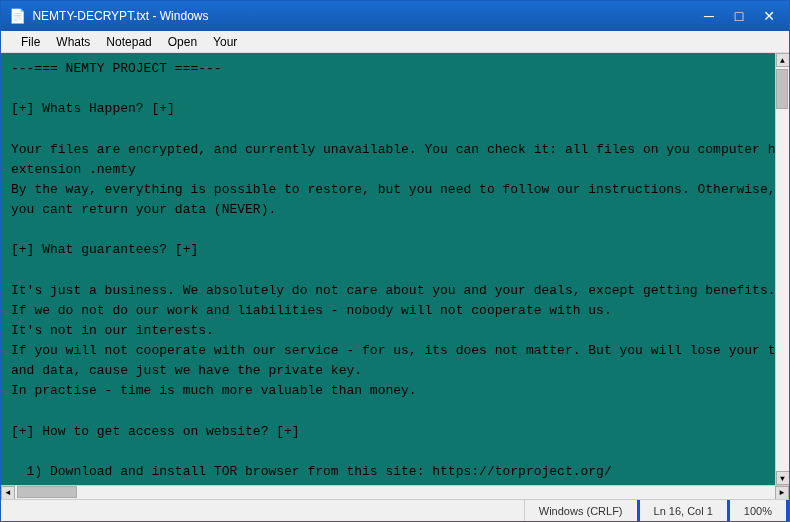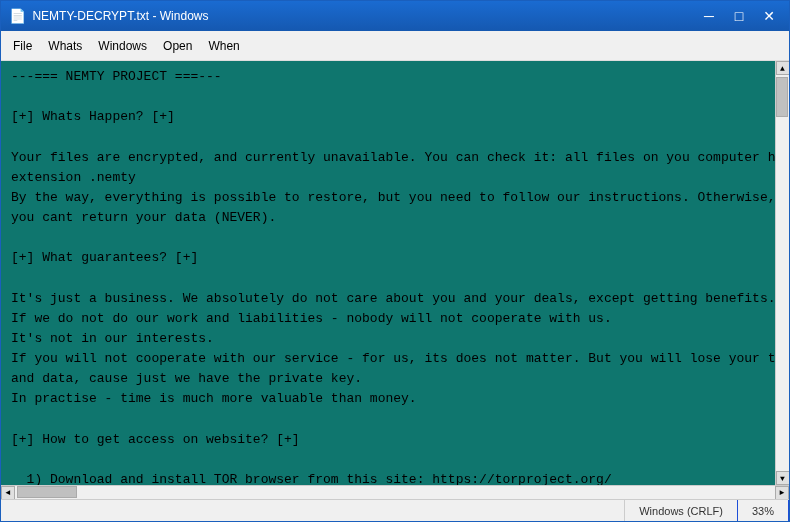--- a/index.html
+++ b/index.html
@@ -73,24 +73,24 @@
       cursor: pointer;
       display: flex;
       align-items: center;
       justify-content: center;
       border-radius: 2px;
       font-family: 'Segoe UI', Arial, sans-serif;
     }
 
     .menu-bar {
       background: #f0f0f0;
-      height: 30px;
-      display: flex;
-      align-items: center;
-      padding: 0 4px;
+      height: 22px;
+      display: flex;
+      align-items: center;
+      padding: 0 12px;
       border-bottom: 1px solid #ddd;
       flex-shrink: 0;
       font-family: 'Segoe UI', Arial, sans-serif;
       font-size: 12px;
     }
 
     .menu-item {
       padding: 2px 8px;
       cursor: pointer;
       height: 100%;
@@ -164,21 +164,21 @@
       display: flex;
       align-items: center;
       font-family: 'Segoe UI', Arial, sans-serif;
       font-size: 11px;
       color: #333;
       flex-shrink: 0;
     }
 
     .status-section {
       padding: 0 14px;
-      border-right: 1px solid #1d4ed8;
+      border-right: 3px solid #1d4ed8;
       height: 100%;
       display: flex;
       align-items: center;
     }
 
     .status-section:first-child {
       flex: 1;
       border-right: 1px solid #ccc;
     }
 
@@ -234,23 +234,23 @@
     <div class="window-controls">
       <button class="win-btn">─</button>
       <button class="win-btn">□</button>
       <button class="win-btn close">✕</button>
     </div>
   </div>
 
   <div class="menu-bar">
     <div class="menu-item">File</div>
     <div class="menu-item">Whats</div>
-    <div class="menu-item">Windows</div>
+    <div class="menu-item">Notepad</div>
     <div class="menu-item">Open</div>
-    <div class="menu-item">When</div>
+    <div class="menu-item">Your</div>
   </div>
 
   <div class="content-area">
     <div class="text-content" contenteditable="false" style="">---=== NEMTY PROJECT ===---
 
 [+] Whats Happen? [+]
 
 Your files are encrypted, and currently unavailable. You can check it: all files on you computer has
 extension .nemty
 By the way, everything is possible to restore, but you need to follow our instructions. Otherwise,
@@ -286,15 +286,16 @@
     <div class="h-scroll-arrow">◄</div>
     <div class="h-scroll-track">
       <div class="h-scroll-thumb"></div>
     </div>
     <div class="h-scroll-arrow">►</div>
   </div>
 
   <div class="status-bar">
     <div class="status-section"> </div>
     <div class="status-section">Windows (CRLF)</div>
-    <div class="status-section">33%</div>
+    <div class="status-section">Ln 16, Col 1</div>
+    <div class="status-section">100%</div>
   </div>
 </div>
 
 </body></html>

